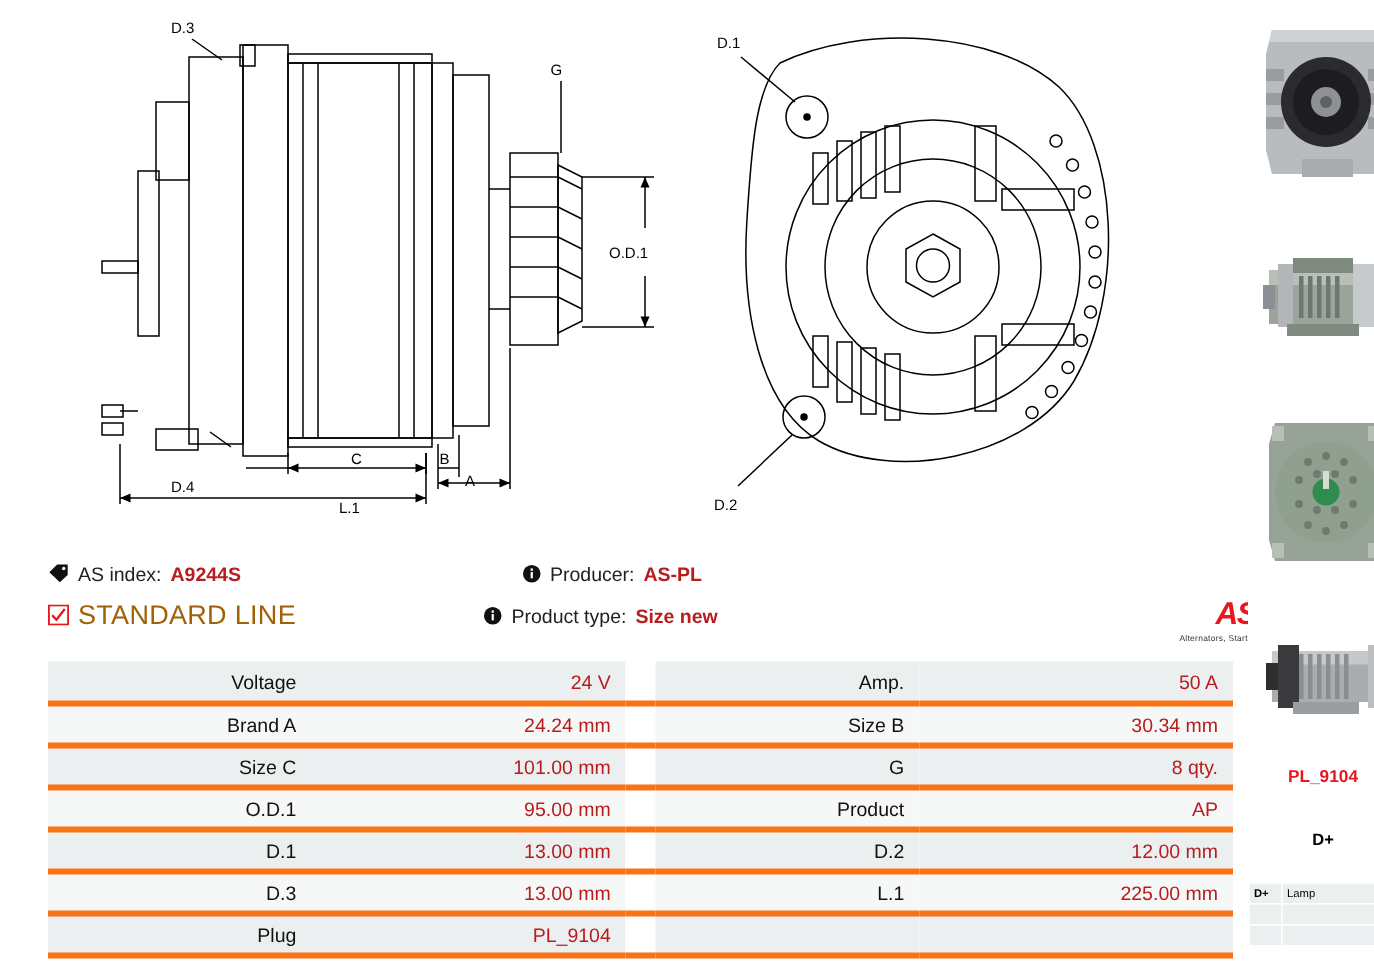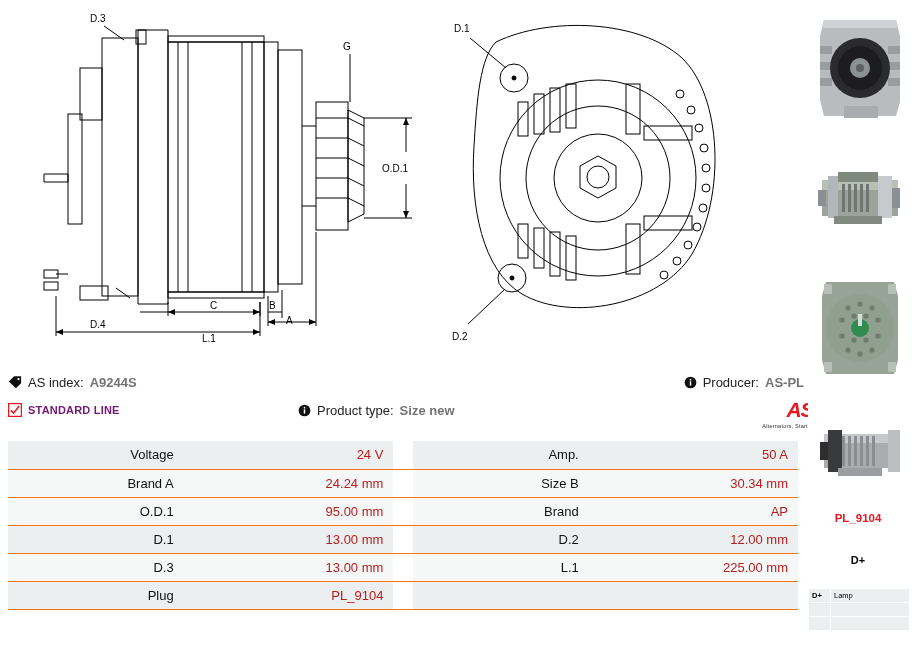--- a/index.html
+++ b/index.html
@@ -4,43 +4,43 @@
 <style>
   * { box-sizing: border-box; }
   html, body {
     margin: 0; padding: 0;
     width: 916px; height: 648px;
     background: #ffffff;
     font-family: "Liberation Sans", sans-serif;
     color: #000;
     overflow: hidden;
   }
-  .page { position: relative; width: 854px; height: 648px; }
+  .page { position: relative; width: 854px; height: 648px; margin-left: 24px; }
 
   
   .drawings { position: absolute; left: 0; top: 0; width: 800px; height: 360px; }
   .drawing-svg { position: absolute; }
 
   
   .info { position: absolute; left: 8px; top: 368px; width: 796px; }
-  .info-row { display: flex; align-items: center; height: 28px; justify-content: space-between; }
+  .info-row { display: flex; align-items: center; height: 28px; }
   .info-cell { display: flex; align-items: center; gap: 6px; }
   .info-cell.c1 { width: 290px; }
   .info-cell.c2 { width: 360px; }
   .info-cell.c3 { width: 146px; justify-content: flex-end; }
   .lbl { font-size: 13px; color: #222; }
-  .val { font-size: 13px; font-weight: bold; color: #737373; }
-  .std-line { color: #701a75; font-weight: bold; font-size: 11px; letter-spacing: .2px; }
+  .val { font-size: 13px; font-weight: bold; color: #b91c1c; }
+  .std-line { color: #a16207; font-weight: normal; font-size: 18px; letter-spacing: .2px; }
   .icon { display: inline-flex; align-items: center; justify-content: center; }
 
   
   .spec-table { position: absolute; left: 8px; top: 441px; width: 790px; border-collapse: collapse; }
   .spec-table td {
     height: 28px; font-size: 13px; padding: 0 10px;
-    border-bottom: 1px solid #f97316;
+    border-bottom: 4px solid #f97316;
   }
   .spec-table tr td { background: #eceff0; }
   .spec-table tr.alt td { background: #f6f8f8; }
   .k { text-align: right; width: 180px; color: #111; }
   .v { text-align: right; width: 215px; color: #b91c1c; }
   .spacer { background: #ffffff !important; width: 0px; padding: 0; }
 
   
   .photos { position: absolute; left: 800px; top: 0; width: 116px; height: 648px; }
   .photo { position: absolute; left: 8px; width: 104px; border-radius: 2px; overflow: hidden; }
@@ -287,25 +287,32 @@
         <td class="k">Amp.</td>
         <td class="v">50 A</td>
       </tr>
       <tr class="alt">
         <td class="k">Brand A</td>
         <td class="v">24.24 mm</td>
         <td class="spacer"></td>
         <td class="k">Size B</td>
         <td class="v">30.34 mm</td>
       </tr>
+      <tr>
+        <td class="k">Size C</td>
+        <td class="v">101.00 mm</td>
+        <td class="spacer"></td>
+        <td class="k">G</td>
+        <td class="v">8 qty.</td>
+      </tr>
       <tr class="alt">
         <td class="k">O.D.1</td>
         <td class="v">95.00 mm</td>
         <td class="spacer"></td>
-        <td class="k">Brand</td>
+        <td class="k">Product</td>
         <td class="v">AP</td>
       </tr>
       <tr>
         <td class="k">D.1</td>
         <td class="v">13.00 mm</td>
         <td class="spacer"></td>
         <td class="k">D.2</td>
         <td class="v">12.00 mm</td>
       </tr>
       <tr class="alt">

